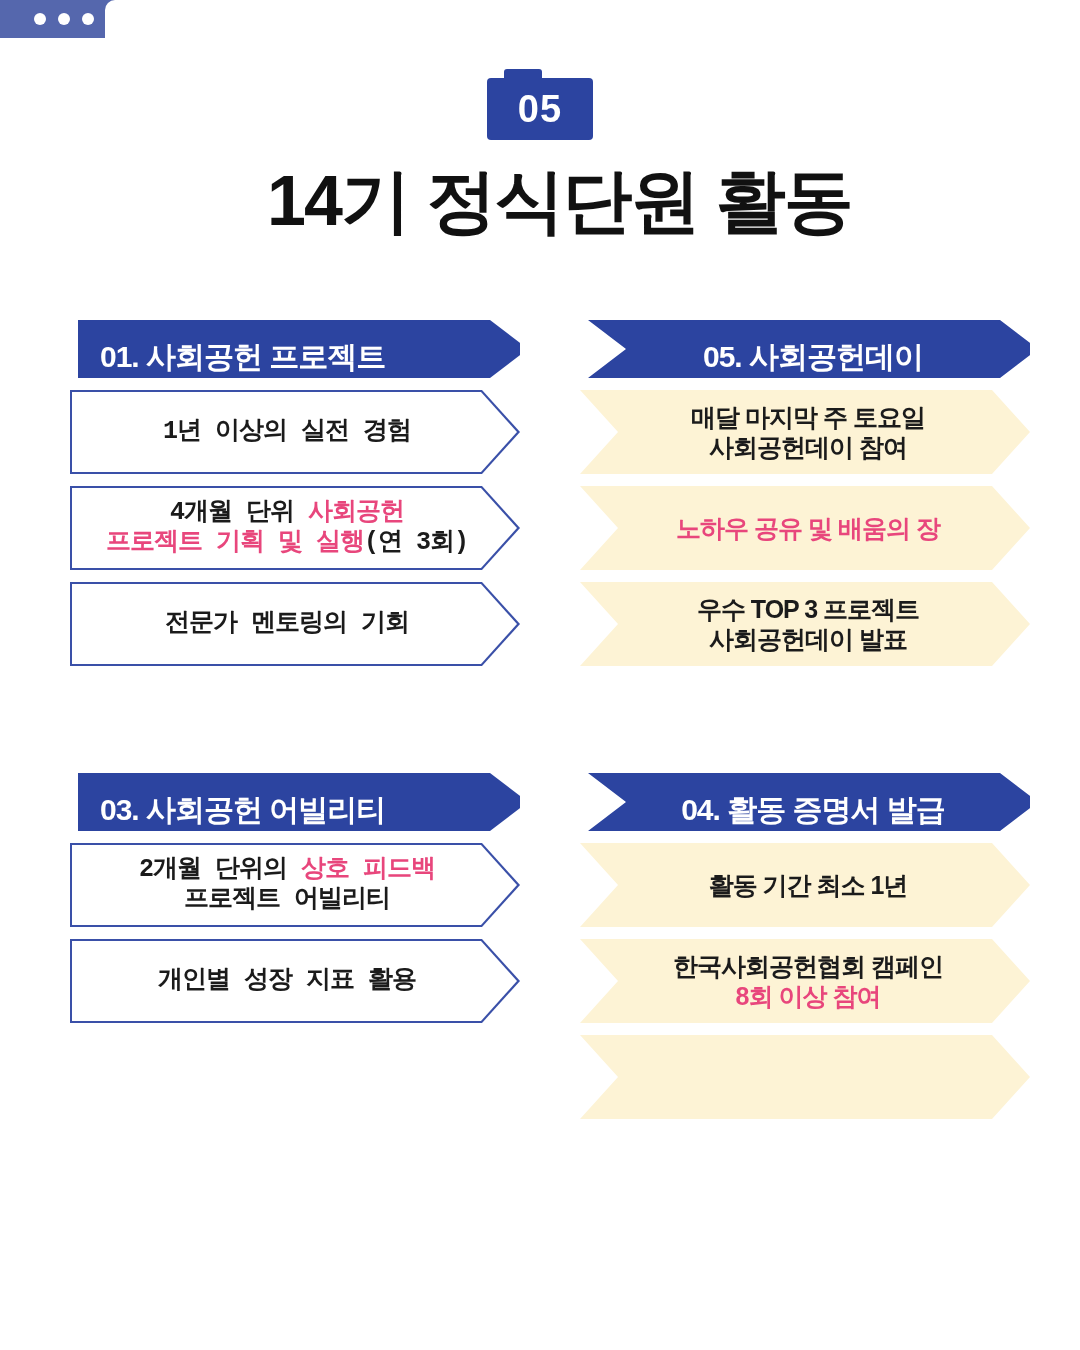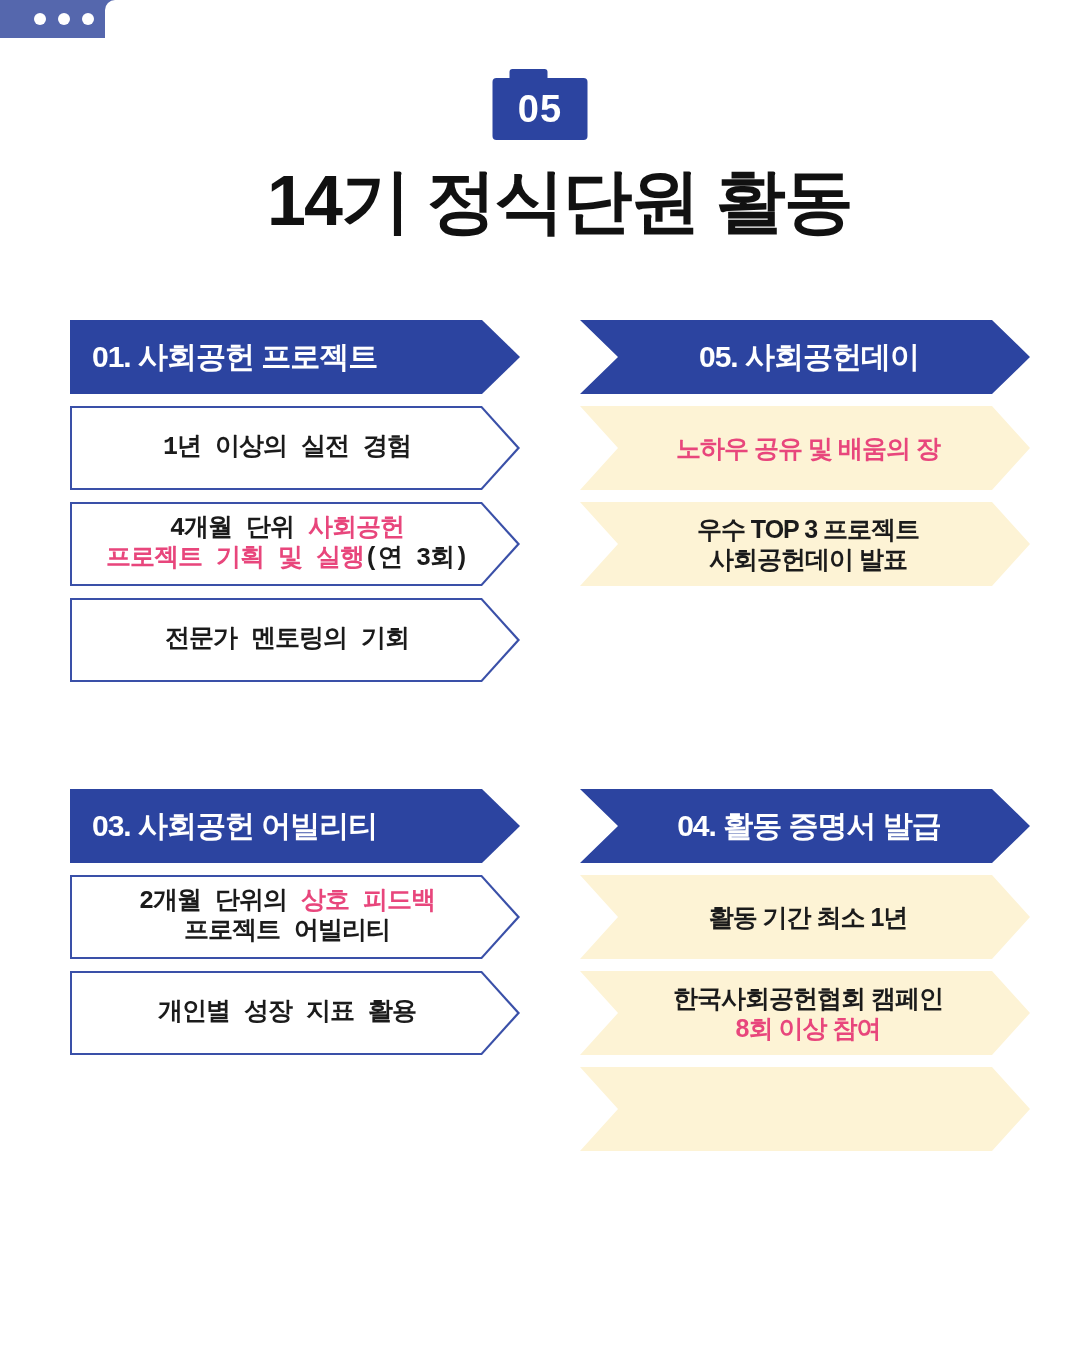--- a/index.html
+++ b/index.html
@@ -49,21 +49,21 @@
     width: 105px; height: 38px;
     background: #5567ad;
   }
 
   
   .section-num {
     position: absolute;
     left: 50%;
     transform: translateX(-50%);
     top: 78px;
-    width: 95px;
+    width: 106px;
     height: 62px;
     background: #2c44a0;
     border-radius: 4px;
     color: #ffffff;
     font-size: 38px;
     font-weight: bold;
     letter-spacing: 1px;
     display: flex;
     align-items: center;
     justify-content: center;
@@ -104,28 +104,29 @@
     grid-template-rows: auto auto;
     column-gap: 60px;
     row-gap: 95px;
   }
 
   .block { width: 450px; }
 
   
   .block-head {
     position: relative;
-    height: 74px;
+    height: 58px;
     background: #2c44a0;
     color: #ffffff;
     font-size: 30px;
     font-weight: bold;
     display: flex;
-    align-items: center;
+    align-items: flex-end;
     letter-spacing: -1px;
+    margin-left: 8px;
   }
   .block-head .head-text { position: relative; z-index: 2; }
 
   
   .head-left { clip-path: polygon(0 0, 412px 0, 450px 50%, 412px 100%, 0 100%); }
   .head-left .head-text { padding-left: 22px; }
 
   
   .head-right { clip-path: polygon(0 0, 412px 0, 450px 50%, 412px 100%, 0 100%, 38px 50%); }
   .head-right .head-text { width: 450px; text-align: center; padding-left: 8px; }
@@ -226,20 +227,24 @@
         </div>
       </div>
     </div>
     <div class="block">
       <div class="block-head head-right">
         <span class="head-text">05. 사회공헌데이</span>
       </div>
       <div class="items">
         <div class="item item-fill">
           <div class="shape"></div>
+          <div class="txt"><span class="dark">매달 마지막 주 토요일</span><br><span class="dark">사회공헌데이 참여</span></div>
+        </div>
+        <div class="item item-fill">
+          <div class="shape"></div>
           <div class="txt"><span class="pink">노하우 공유 및 배움의 장</span></div>
         </div>
         <div class="item item-fill">
           <div class="shape"></div>
           <div class="txt"><span class="dark">우수 TOP 3 프로젝트</span><br><span class="dark">사회공헌데이 발표</span></div>
         </div>
       </div>
     </div>
     <div class="block">
       <div class="block-head head-left">

